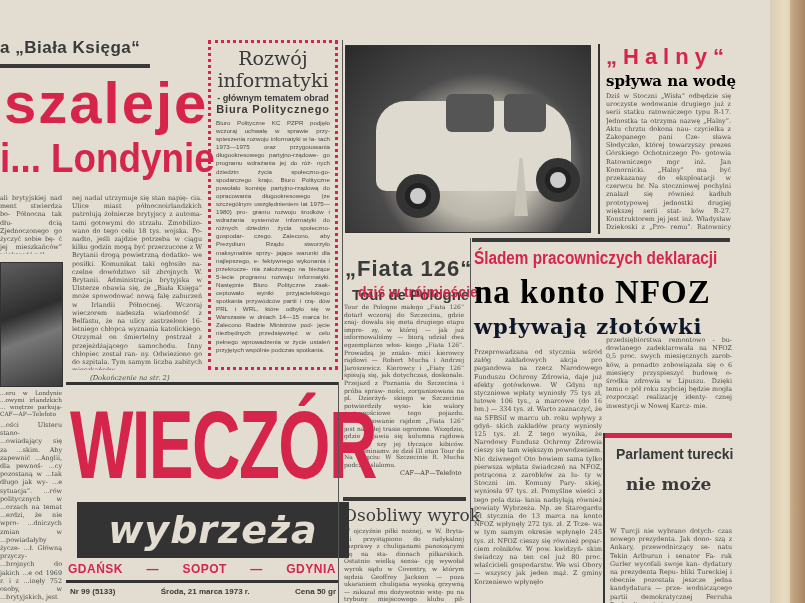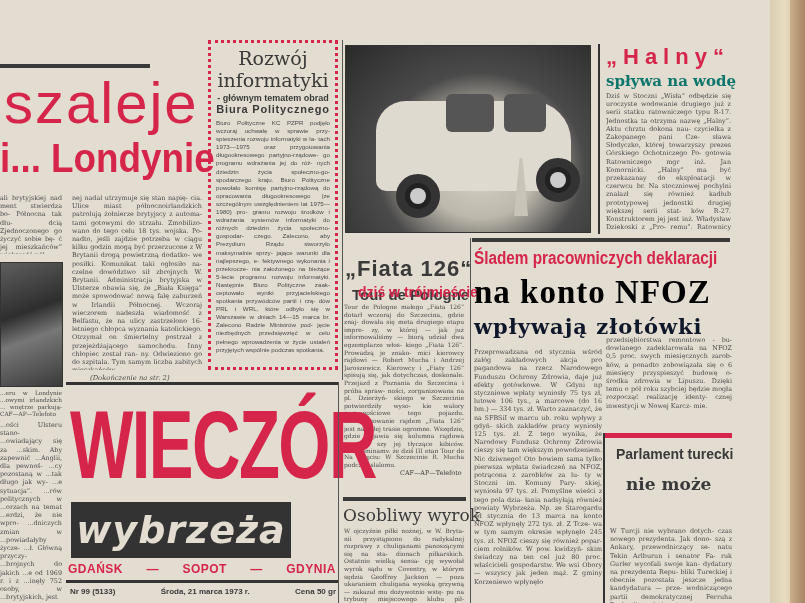--- a/index.html
+++ b/index.html
@@ -7,21 +7,21 @@
   body { background: #ddd8c8; font-family: "DejaVu Serif", serif; color: #3a3a3a; position: relative; }
   .page { position: absolute; left: 0; top: 0; width: 770px; height: 603px; background: #e2ddd0; }
   .edge { position: absolute; left: 770px; top: 0; width: 35px; height: 603px; background: linear-gradient(90deg, #d8cdb3 0%, #e8dcc0 40%, #cdb99a 100%); }
   .edge2 { position: absolute; left: 790px; top: 0; width: 15px; height: 603px; background: linear-gradient(90deg, #c9ad8a, #a88664); }
   .abs { position: absolute; }
   .body-text { font-size: 6.4px; line-height: 8.2px; text-align: justify; color: #4a4a4a; }
 
   
   .biala { left: 0; top: 38px; font-family: "Liberation Sans", sans-serif; font-weight: bold; font-size: 17px; color: #3a3a3a; letter-spacing: 0.5px; }
   .rule-top { left: 0; top: 64px; width: 150px; height: 4px; background: #3a3a3a; }
-  .szaleje { left: 4px; top: 74px; font-family: "Liberation Sans", sans-serif; font-weight: normal; font-size: 58px; color: #d6254a; letter-spacing: 2px; line-height: 58px; }
+  .szaleje { left: 4px; top: 74px; font-family: "Liberation Sans", sans-serif; font-weight: bold; font-size: 58px; color: #d6254a; letter-spacing: 2px; line-height: 58px; }
   .londynie { left: 0; top: 136px; font-family: "Liberation Sans", sans-serif; font-weight: bold; font-size: 40px; color: #d6254a; line-height: 44px; transform: scaleX(0.92); transform-origin: left; }
 
   .lcol1 { left: 0; top: 194px; width: 62px; }
   .lcol2 { left: 72px; top: 194px; width: 130px; }
   .photo-left { left: 0; top: 262px; width: 63px; height: 125px; background: linear-gradient(160deg,#5e5e5e,#2e2e2e 40%,#777 60%,#3a3a3a); border: 1px solid #333; }
   .dokon { left: 90px; top: 374px; font-size: 6.8px; font-style: italic; color: #4a4a4a; }
   .lcol-bottom { left: 0; top: 390px; width: 62px; }
 
   
   .rozwoj-box { left: 208px; top: 40px; width: 130px; height: 330px; border: 3px dotted #d6254a; padding: 4px 5px; }
@@ -43,21 +43,21 @@
   .tour-t3 { left: 358px; top: 284px; font-family: "Liberation Sans", sans-serif; font-weight: bold; font-size: 14px; color: #d6254a; }
   .tour-body { left: 344px; top: 303px; width: 120px; }
   .credit { left: 390px; top: 455px; font-size: 6.4px; color: #3a3a3a; }
   .rule-osob { left: 343px; top: 497px; width: 123px; height: 4px; background: #3a3a3a; }
   .osob-title { left: 343px; top: 505px; font-family: "DejaVu Serif", serif; font-size: 17px; color: #3a3a3a; }
   .osob-body { left: 344px; top: 527px; width: 120px; }
 
   
   .halny-vline { left: 598px; top: 44px; width: 2px; height: 190px; background: #333; }
   .halny-t1 { left: 606px; top: 44px; font-family: "Liberation Sans", sans-serif; font-weight: bold; font-size: 22px; color: #d6254a; letter-spacing: 6px; }
-  .halny-t2 { left: 606px; top: 72px; font-family: "DejaVu Serif", serif; font-weight: bold; font-size: 15px; color: #0f766e; }
+  .halny-t2 { left: 606px; top: 72px; font-family: "DejaVu Serif", serif; font-weight: bold; font-size: 15px; color: #000000; }
   .halny-body { left: 606px; top: 92px; width: 125px; }
 
   
   .nfoz-top-rule { left: 472px; top: 238px; width: 258px; height: 4px; background: #3a3a3a; }
   .nfoz-vline { left: 470px; top: 238px; width: 1px; height: 365px; background: #555; }
   .nfoz-t1 { left: 474px; top: 248px; font-family: "Liberation Sans", sans-serif; font-weight: bold; font-size: 18px; color: #d6254a; transform: scaleX(0.85); transform-origin: left; white-space: nowrap; }
   .nfoz-t2 { left: 474px; top: 274px; font-family: Liberation Serif, serif; font-weight: bold; font-size: 33px; color: #000000; letter-spacing: 1px; white-space: nowrap; }
   .nfoz-t3 { left: 474px; top: 314px; font-family: "DejaVu Serif", serif; font-weight: bold; font-size: 21px; color: #0f172a; letter-spacing: 1px; white-space: nowrap; }
   .nfoz-col1 { left: 474px; top: 348px; width: 128px; }
   .nfoz-col2 { left: 606px; top: 336px; width: 126px; }
@@ -67,32 +67,33 @@
   .parl-vline { left: 603px; top: 433px; width: 2px; height: 170px; background: #333; }
   .parl-t1 { left: 616px; top: 446px; font-family: "Liberation Sans", sans-serif; font-weight: bold; font-size: 14px; color: #3a3a3a; }
   .parl-t2 { left: 626px; top: 474px; font-family: "DejaVu Serif", serif; font-weight: bold; font-size: 17px; color: #3a3a3a; }
   .parl-t3 { left: 616px; top: 500px; font-family: "Liberation Sans", sans-serif; font-weight: bold; font-size: 14px; color: #3a3a3a; }
   .parl-body { left: 610px; top: 527px; width: 122px; }
 
   
   .mast { left: 66px; top: 382px; width: 272px; height: 221px; }
   .mast-rule { position: absolute; left: 0; top: 0; width: 272px; height: 3px; background: #333; }
   .wieczor { position: absolute; left: 4px; top: 6px; width: 264px; font-family: "Liberation Sans", sans-serif; font-weight: bold; font-size: 86px; color: #d6254a; line-height: 100px; letter-spacing: -2px; transform: scaleX(0.78) scaleY(1.12); transform-origin: left top; white-space: nowrap; }
-  .wybrzeza-bar { position: absolute; left: 5px; top: 120px; width: 220px; height: 56px; background: #333; display: flex; align-items: center; justify-content: center; }
+  .wybrzeza-bar { position: absolute; left: 11px; top: 120px; width: 272px; height: 56px; background: #333; display: flex; align-items: center; justify-content: center; }
   .wybrzeza { font-family: "DejaVu Sans", sans-serif; font-weight: bold; font-style: italic; font-size: 38px; color: #e2ddd0; letter-spacing: 1px; }
   .cities { position: absolute; left: 2px; top: 180px; width: 268px; display: flex; justify-content: space-between; font-family: "Liberation Sans", sans-serif; font-weight: bold; font-size: 12px; color: #d6254a; letter-spacing: 0.5px; }
   .mast-rule2 { position: absolute; left: 0; top: 198px; width: 272px; height: 3px; background: #333; }
   .issue-row { position: absolute; left: 4px; top: 205px; width: 266px; display: flex; justify-content: space-between; font-family: "Liberation Sans", sans-serif; font-size: 8px; font-weight: bold; color: #3a3a3a; }
   .mast-vline { left: 338px; top: 382px; width: 1px; height: 221px; background: #555; }
 </style>
 </head>
 <body>
 
 <div class="page">
 
+  <div class="abs biala">a „Biała Księga“</div>
   <div class="abs rule-top"></div>
   <div class="abs szaleje">szaleje</div>
   <div class="abs londynie">i... Londynie</div>
   <div class="abs body-text lcol1" style="height:60px;overflow:hidden;">ali brytyjskiej nad ment stwierdza bo- Północna tak dłu- dcią Zjednoczonego go życzyć sobie bę- ć jej mieszkańców” większość pól-</div>
   <div class="abs body-text lcol2" style="height:176px;overflow:hidden;">nej nadal utrzymuje się stan napię- cia. Ulice miast północnoirlandzkich patrolują żołnierze brytyjscy z automa- tami gotowymi do strzału. Zmobilizo- wano do tego celu 18 tys. wojska. Po- nadto, jeśli zajdzie potrzeba w ciągu kilku godzin mogą być przerzucone z W Brytanii drogą powietrzną dodatko- we posiłki. Komunikat taki ogłosiło na- czelne dowództwo sił zbrojnych W. Brytanii. Administracja brytyjska w Ulsterze obawia się, że „Biała Księga” może spowodować nową falę zaburzeń w Irlandii Północnej. Wczoraj wieczorem nadeszła wiadomość z Belfastu, że na ulicy zastrzelono 16-letniego chłopca wyznania katolickiego. Otrzymał on śmiertelny postrzał z przejeżdżającego samochodu. Inny chłopiec został ran- ny. Odwieziono go do szpitala. Tym samym liczba zabitych mieszkańców</div>
   <div class="abs photo-left"></div>
   <div class="abs dokon">(Dokończenie na str. 2)</div>
   <div class="abs body-text lcol-bottom" style="height:213px;overflow:hidden;">
     <div style="font-size:5.8px;line-height:7px;margin-bottom:3px;">...eru w Londynie ...owymi irlandzkich ... wnętrze parkują- CAF—AP—Telefoto</div>
     <div>...ości Ulsteru stano- ...owiadający się za ...skim. Aby zapewnić ...Anglii, dla pewnoś- ...cy pozostaną w ...tak długo jak wy- ...e sytuacja”. ...rów politycznych w ...orzach na temat ...erdzi, że nie wpro- ...dniczych zmian w ...powiadałyby życze- ...ł. Główną przyczy- ...brojnych do jakich ...e od 1969 r. i z ...inęły 752 osoby, w ...brytyjskich, jest</div>

